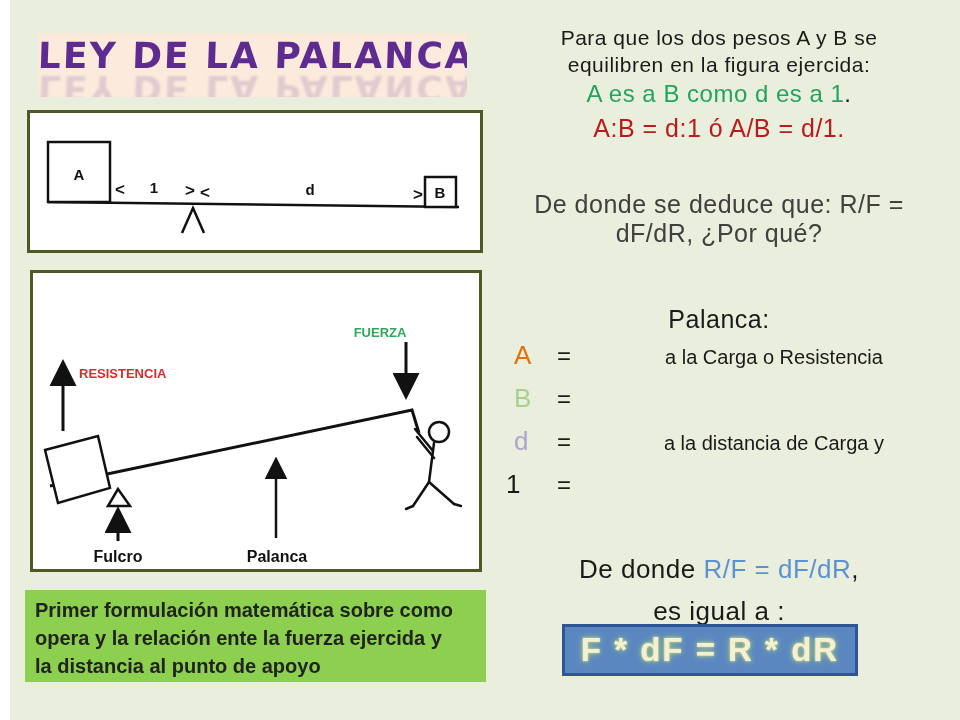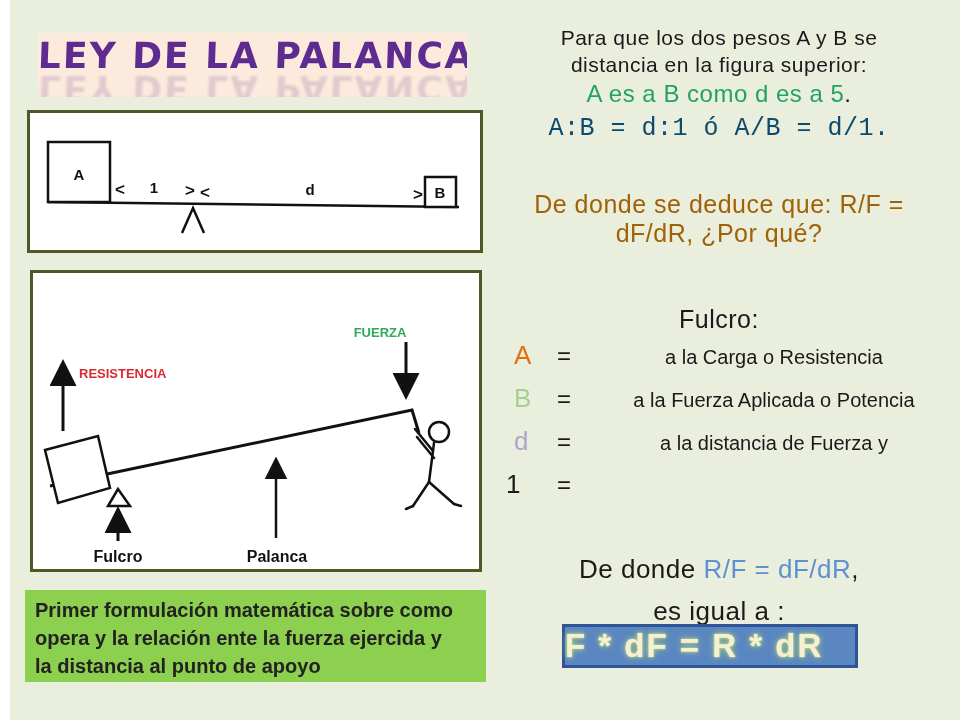--- a/index.html
+++ b/index.html
@@ -44,42 +44,42 @@
     font-family:Liberation Sans, sans-serif;
     font-size:20px;font-weight:700;color:#222;
     line-height:28px;white-space:pre-line;letter-spacing:0px;
   }
   
   .right-col{position:absolute;left:480px;top:0;width:478px;height:720px;}
   .rc{position:absolute;left:0;width:478px;text-align:center;letter-spacing:0.5px;}
   .intro{top:24px;font-size:21px;line-height:27px;white-space:pre-line;color:#1a1a1a;}
   .proportion{top:80px;font-size:24px;color:#22A45F;}
   .proportion .blackdot{color:#1a1a1a;}
-  .ratio{top:114px;font-size:25px;color:#0c4a6e;font-family:Liberation Mono, monospace;}
-  .deduction{top:190px;font-size:25px;line-height:29px;white-space:pre-line;color:#a16207;}
+  .ratio{top:114px;font-size:25px;color:#b91c1c;}
+  .deduction{top:190px;font-size:25px;line-height:29px;white-space:pre-line;color:#404040;}
   .porque{top:305px;font-size:25px;color:#1a1a1a;}
   .defs{position:absolute;left:0;top:340px;width:478px;}
   .def-row{
     display:grid;grid-template-columns:58px 52px 1fr;
     align-items:baseline;margin-bottom:12px;
   }
   .def-sym{font-size:26px;text-align:left;padding-left:34px;font-weight:400;}
   .def-sym.sym-a{color:#E2700F;}
   .def-sym.sym-b{color:#A8D08D;}
   .def-sym.sym-d{color:#AFA3CB;}
   .def-sym.sym-1{color:#1a1a1a;padding-left:26px;}
   .def-eq{font-size:24px;color:#1a1a1a;text-align:center;}
   .def-text{font-size:20px;color:#1a1a1a;text-align:center;white-space:pre-line;line-height:26px;}
   .conclusion{top:554px;font-size:26px;color:#1a1a1a;}
   .conclusion .blue{color:#5E91D0;text-align:right;}
   .equals-line{top:596px;font-size:26px;color:#1a1a1a;}
   .formula-box{
-    position:absolute;left:82px;top:624px;width:296px;height:44px;
+    position:absolute;left:82px;top:624px;width:296px;height:52px;
     background:#5B87C1;border:3px solid #2F5597;box-sizing:border-box;
-    display:flex;align-items:center;
+    display:flex;align-items:center;justify-content:center;
   }
   .formula-text{
     font-size:33px;font-weight:700;color:#F5EFD3;letter-spacing:2px;
     text-shadow:0 0 6px #a9cd7a, 0 0 3px #c6df9c, 0 0 1px #d9e8b4;
   }
 </style>
 </head>
 <body>
 
 <div class="slide">
@@ -145,46 +145,45 @@
       </g>
     </svg>
   </div>
 
   <div class="caption-box">Primer formulación matemática sobre como
 opera y la relación ente la fuerza ejercida y
 la distancia al punto de apoyo</div>
 
   <div class="right-col">
     <div class="rc intro">Para que los dos pesos A y B se
-distancia en la figura superior:</div>
+equilibren en la figura ejercida:</div>
 
-    <div class="rc proportion"><span>A es a B como d es a 5</span><span class="blackdot">.</span></div>
+    <div class="rc proportion"><span>A es a B como d es a 1</span><span class="blackdot">.</span></div>
 
     <div class="rc ratio">A:B = d:1 ó A/B = d/1.</div>
 
     <div class="rc deduction">De donde se deduce que: R/F =
 dF/dR, ¿Por qué?</div>
 
-    <div class="rc porque">Fulcro:</div>
+    <div class="rc porque">Palanca:</div>
 
     <div class="defs">
       <div class="def-row">
         <span class="def-sym sym-a">A</span>
         <span class="def-eq">=</span>
         <span class="def-text">a la Carga o Resistencia</span>
       </div>
       <div class="def-row">
         <span class="def-sym sym-b">B</span>
         <span class="def-eq">=</span>
-        <span class="def-text">a la Fuerza Aplicada o Potencia</span>
       </div>
       <div class="def-row">
         <span class="def-sym sym-d">d</span>
         <span class="def-eq">=</span>
-        <span class="def-text">a la distancia de Fuerza y</span>
+        <span class="def-text">a la distancia de Carga y</span>
       </div>
       <div class="def-row">
         <span class="def-sym sym-1">1</span>
         <span class="def-eq">=</span>
       </div>
     </div>
 
     <div class="rc conclusion"><span>De donde </span><span> </span><span class="blue">R/F = dF/dR</span><span>,</span></div>
 
     <div class="rc equals-line">es igual a :</div>

